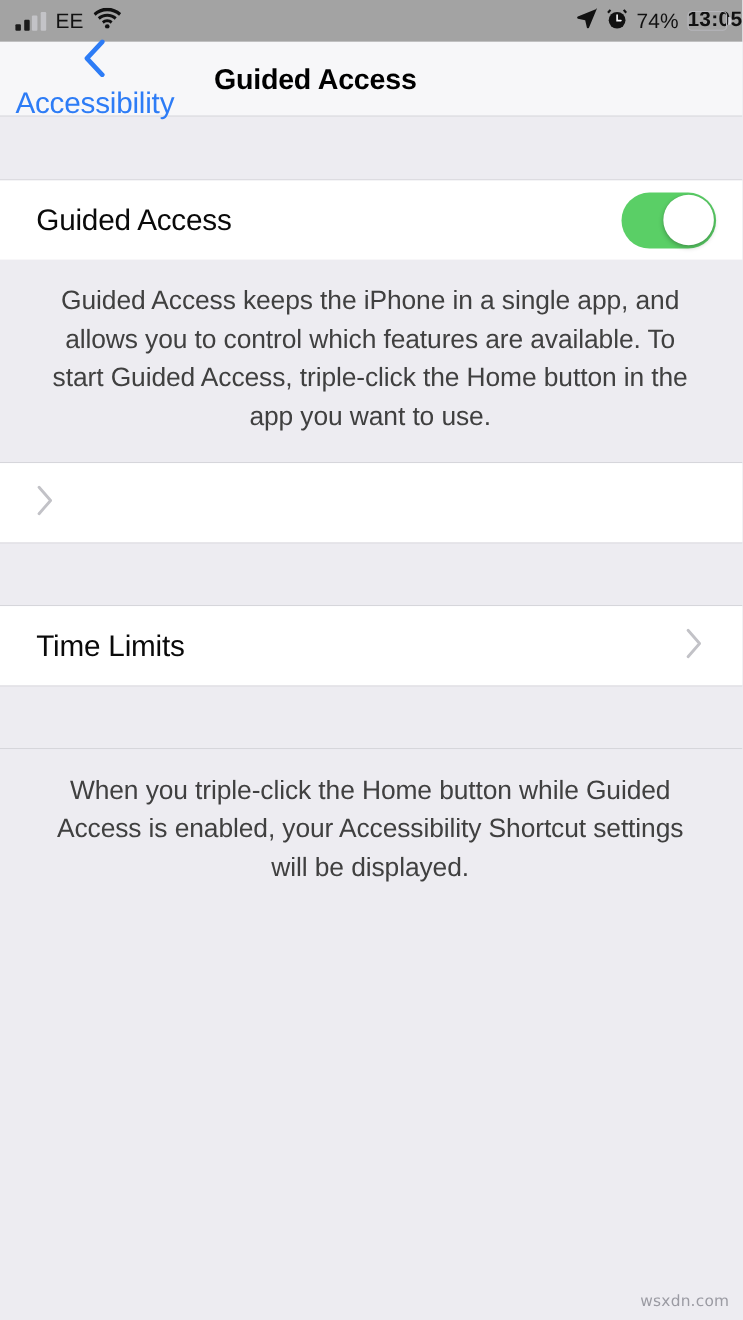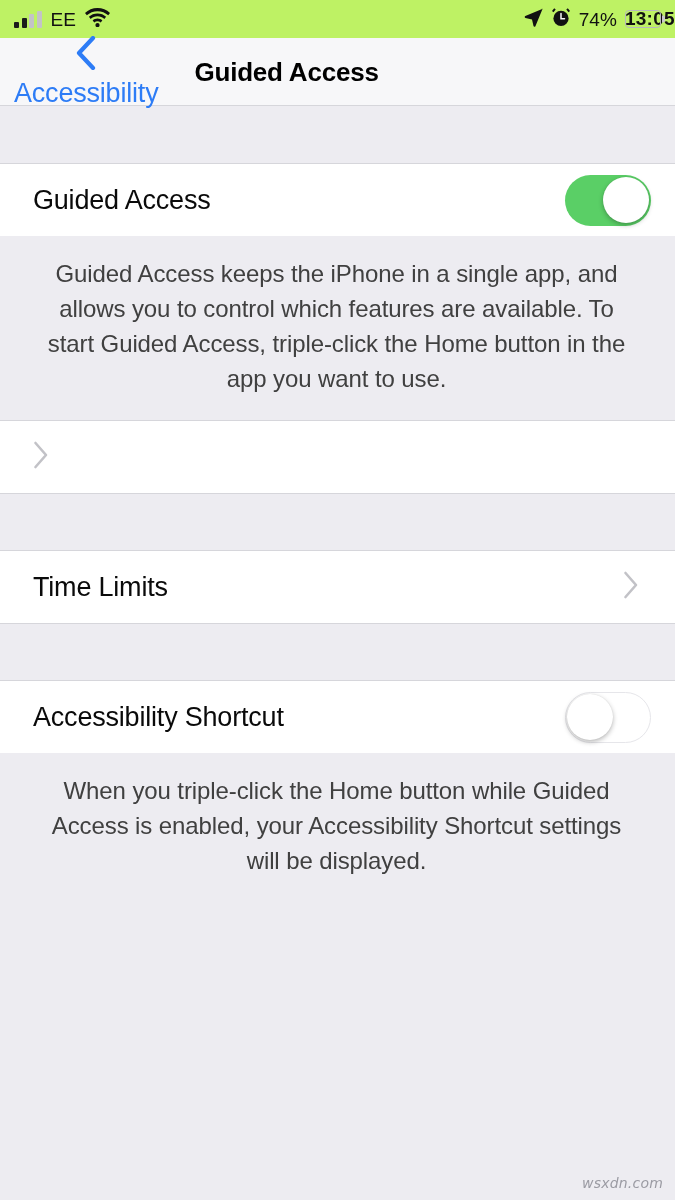--- a/index.html
+++ b/index.html
@@ -17,21 +17,21 @@
     position: relative;
     width: 675px;
     height: 1200px;
     background: #EDECF1;
   }
 
   
   .status-bar {
     position: relative;
     height: 38px;
-    background: #bef264;
+    background: #a3a3a3;
     display: flex;
     align-items: center;
     padding: 0 14px;
   }
   .status-left {
     display: flex;
     align-items: center;
     gap: 9px;
     flex: 0 0 auto;
   }
@@ -220,21 +220,20 @@
 
   
   .watermark {
     position: absolute;
     right: 12px;
     bottom: 9px;
     font-size: 14px;
     color: #9b9ba3;
     letter-spacing: 0.2px;
     font-family: "DejaVu Sans", sans-serif;
-    font-style: italic;
   }
 </style>
 </head>
 <body>
 
 <div class="phone">
 
   <div class="status-bar">
     <div class="status-left">
       <span class="signal-bars">
@@ -318,26 +317,20 @@
       <span class="row-label">Time Limits</span>
       <span class="chevron-right">
         <svg width="16" height="28" viewBox="0 0 16 28">
           <path d="M2.5 2 13 14 2.5 26" stroke="#c2c2c7" stroke-width="2.6" fill="none" stroke-linecap="round" stroke-linejoin="round"></path>
         </svg>
       </span>
     </div>
 
     <div class="gap mid"></div>
 
-    <div class="row">
-      <span class="row-label">Accessibility Shortcut</span>
-      <span class="toggle off">
-        <span class="knob"></span>
-      </span>
-    </div>
 
     <div class="footnote last">
       <p>When you triple-click the Home button while Guided Access is enabled, your Accessibility Shortcut settings will be displayed.</p>
     </div>
 
     <div class="filler"></div>
   </div>
 
   <div class="watermark">wsxdn.com</div>
 </div>

